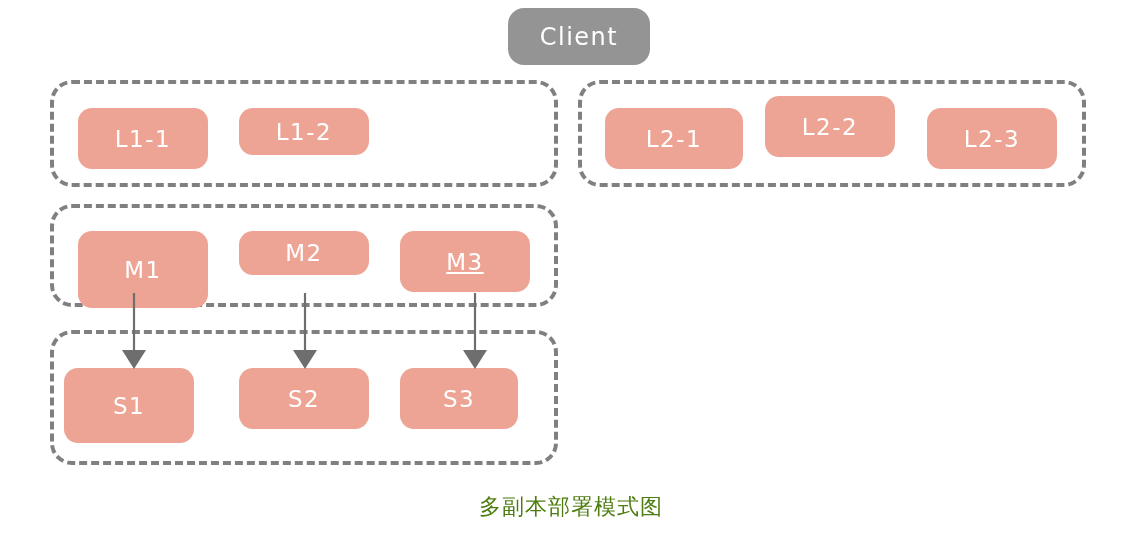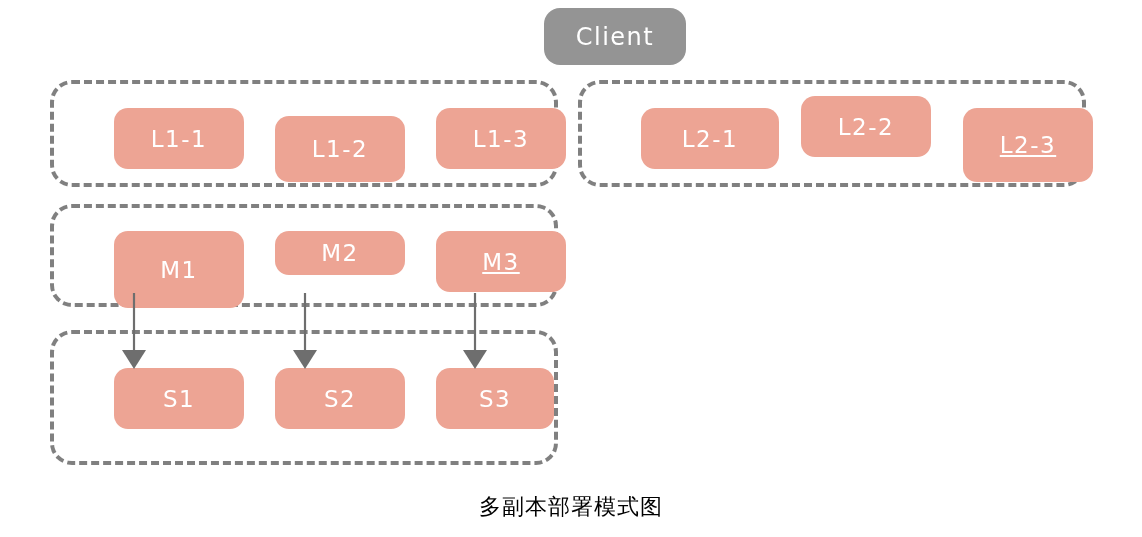--- a/index.html
+++ b/index.html
@@ -25,21 +25,20 @@
     align-items: center;
     justify-content: center;
     border-radius: 14px;
     color: #ffffff;
     font-family: "DejaVu Sans", sans-serif;
     font-size: 23px;
     font-weight: 400;
     letter-spacing: 1.5px;
     box-sizing: border-box;
     user-select: none;
-    margin-left: 36px;
   }
   .node.salmon {
     background: #eda494;
   }
   .node.client {
     background: #949494;
     border-radius: 16px;
     font-size: 24px;
   }
   
@@ -59,51 +58,50 @@
     height: 537px;
     pointer-events: none;
   }
   
   #caption {
     position: absolute;
     left: 0;
     top: 492px;
     width: 1142px;
     text-align: center;
-    color: #000000;
+    color: #4d7c0f;
     font-size: 22px;
     font-family: "DejaVu Sans", sans-serif;
     letter-spacing: 1px;
     user-select: none;
   }
 </style>
 </head>
 <body>
 
 <div id="canvas">
 
   <div class="node client" style="left:508px; top:8px; width:142px; height:57px;">Client</div>
 
   <div class="group" style="left:50px; top:80px; width:508px; height:107px;"></div>
   <div class="node salmon" style="left:78px; top:108px; width:130px; height:61px;">L1-1</div>
-  <div class="node salmon" style="left:239px; top:116px; width:130px; height:66px;">L1-2</div>
-  <div class="node salmon" style="left:400px; top:108px; width:130px; height:61px;">L1-3</div>
+  <div class="node salmon" style="left:239px; top:108px; width:130px; height:47px;">L1-2</div>
 
   <div class="group" style="left:578px; top:80px; width:508px; height:107px;"></div>
   <div class="node salmon" style="left:605px; top:108px; width:138px; height:61px;">L2-1</div>
   <div class="node salmon" style="left:765px; top:96px; width:130px; height:61px;">L2-2</div>
-  <div class="node salmon" style="left:927px; top:108px; width:130px; height:74px;text-decoration:underline;">L2-3</div>
+  <div class="node salmon" style="left:927px; top:108px; width:130px; height:61px;">L2-3</div>
 
   <div class="group" style="left:50px; top:204px; width:508px; height:103px;"></div>
   <div class="node salmon" style="left:78px; top:231px; width:130px; height:77px;">M1</div>
   <div class="node salmon" style="left:239px; top:231px; width:130px; height:44px;">M2</div>
   <div class="node salmon" style="left:400px; top:231px; width:130px; height:61px;text-decoration:underline;">M3</div>
 
   <div class="group" style="left:50px; top:330px; width:508px; height:135px;"></div>
-  <div class="node salmon" style="left:78px; top:368px; width:130px; height:61px;">S1</div>
+  <div class="node salmon" style="left:64px; top:368px; width:130px; height:75px;">S1</div>
   <div class="node salmon" style="left:239px; top:368px; width:130px; height:61px;">S2</div>
   <div class="node salmon" style="left:400px; top:368px; width:118px; height:61px;">S3</div>
 
   <svg id="arrows" viewBox="0 0 1142 537">
     <g stroke="#6e6e6e" stroke-width="2.2" fill="#6e6e6e">
       <g>
         <line x1="134" y1="293" x2="134" y2="351"></line>
         <polygon points="122,350 146,350 134,369" stroke="none"></polygon>
       </g>
       <g>

